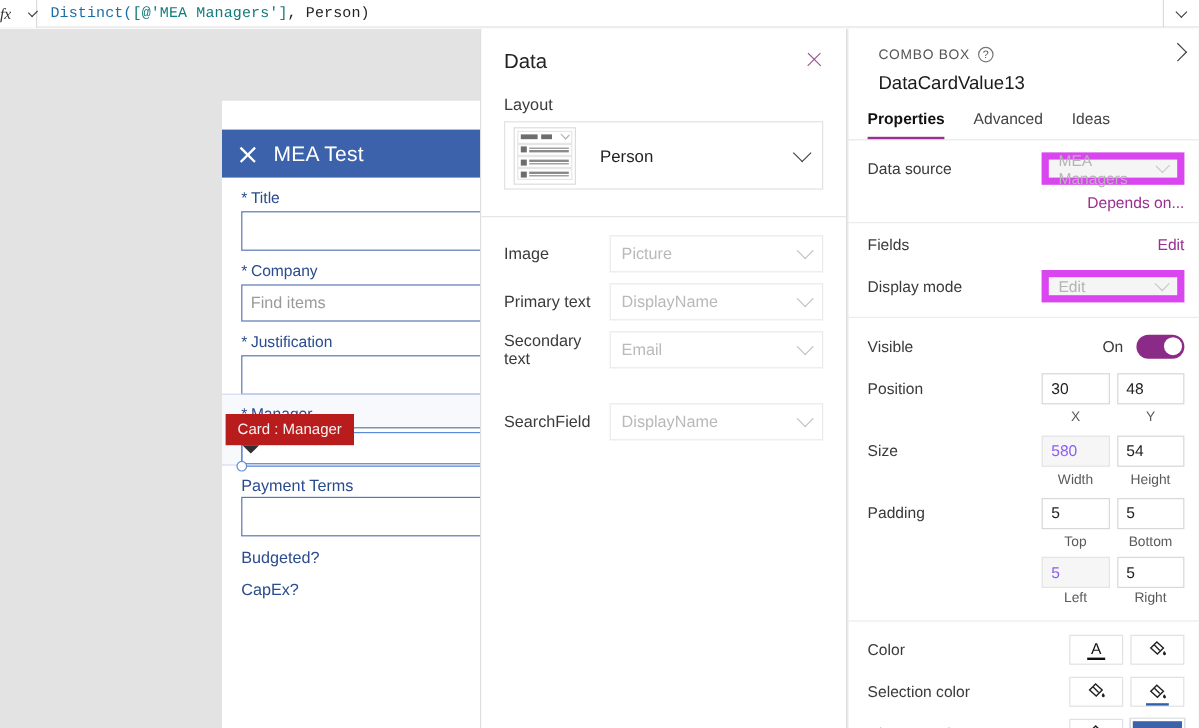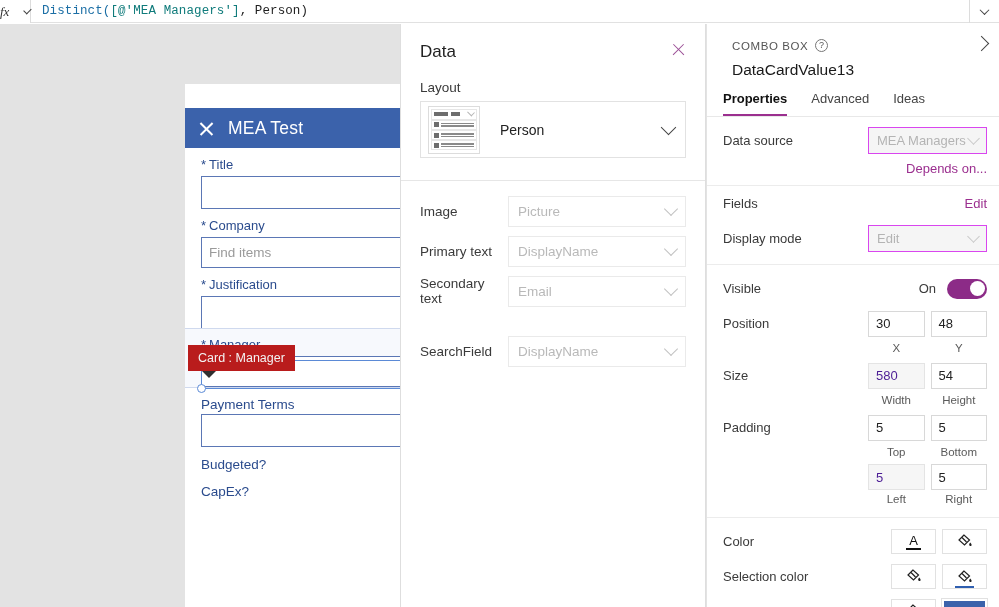--- a/index.html
+++ b/index.html
@@ -182,42 +182,42 @@
   }
   #props-name { font-size: 15.5px; color: #1a1a1a; padding-top: 9px; }
   #props-tabs { display: flex; gap: 24px; padding: 12px 16px 0 16px; border-bottom: 1px solid #e8e8e8; }
   .ptab { font-size: 13px; color: #444; padding-bottom: 8px; }
   .ptab.active { color: #111; font-weight: bold; border-bottom: 2px solid #9b2f8f; }
   .pr {
     display: flex; align-items: center; min-height: 35px; padding: 0 12px 0 16px;
   }
   .pr .plbl { flex: 0 0 145px; font-size: 13px; color: #3a3a3a; }
   .pfield {
-    flex: 1 1 auto; height: 27px; background: #f5f5f5; border: 1px solid #d946ef;
+    flex: 1 1 auto; height: 27px; background: #f5f5f5; border: 6px solid #d946ef;
     display: flex; align-items: center; padding: 0 8px; font-size: 13px; color: #b4b4b4;
   }
   .pfield .sc { margin-left: auto; width: 9px; height: 9px; border-right: 1.3px solid #c9c9c9; border-bottom: 1.3px solid #c9c9c9; transform: rotate(45deg); margin-top: -4px; }
   .pr-link { display: flex; justify-content: flex-end; padding: 3px 12px 9px 16px; }
   .lnk { color: #9b2f8f; font-size: 13px; cursor: pointer; }
   .psep { border-top: 1px solid #ececec; }
   .pr-between { display: flex; align-items: center; justify-content: space-between; }
   #toggle-wrap { display: flex; align-items: center; gap: 11px; }
   #toggle-on-lbl { font-size: 13px; color: #3a3a3a; }
   #toggle {
     width: 40px; height: 20px; border-radius: 10px; background: #8c2b87;
     position: relative;
   }
   #toggle .knob {
     position: absolute; right: 2.5px; top: 2.5px; width: 15px; height: 15px;
     border-radius: 50%; background: #fff;
   }
   .num-grid { display: flex; gap: 6px; flex: 1 1 auto; }
   .numbox {
     flex: 1 1 0; height: 26px; border: 1px solid #e4e4e4; background: #f6f6f6;
-    display: flex; align-items: center; padding: 0 7px; font-size: 13px; color: #4c1d95;
+    display: flex; align-items: center; padding: 0 7px; font-size: 13px; color: #8b5cf6;
   }
   .numbox.dark { background: #fff; color: #222; border-color: #d8d8d8; }
   .sublbl-row { display: flex; gap: 6px; padding: 1px 12px 4px 161px; }
   .sublbl { flex: 1 1 0; text-align: center; font-size: 11.5px; color: #5a5a5a; }
   .swatch-row { display: flex; gap: 6px; justify-content: flex-end; flex: 1 1 auto; }
   .swatch {
     width: 45px; height: 25px; border: 1px solid #e1e1e1; background: #fff;
     display: flex; align-items: center; justify-content: center;
   }
   .swatch.solid { background: #3b62ab; border: 2px solid #fff; outline: 1px solid #e1e1e1; }

